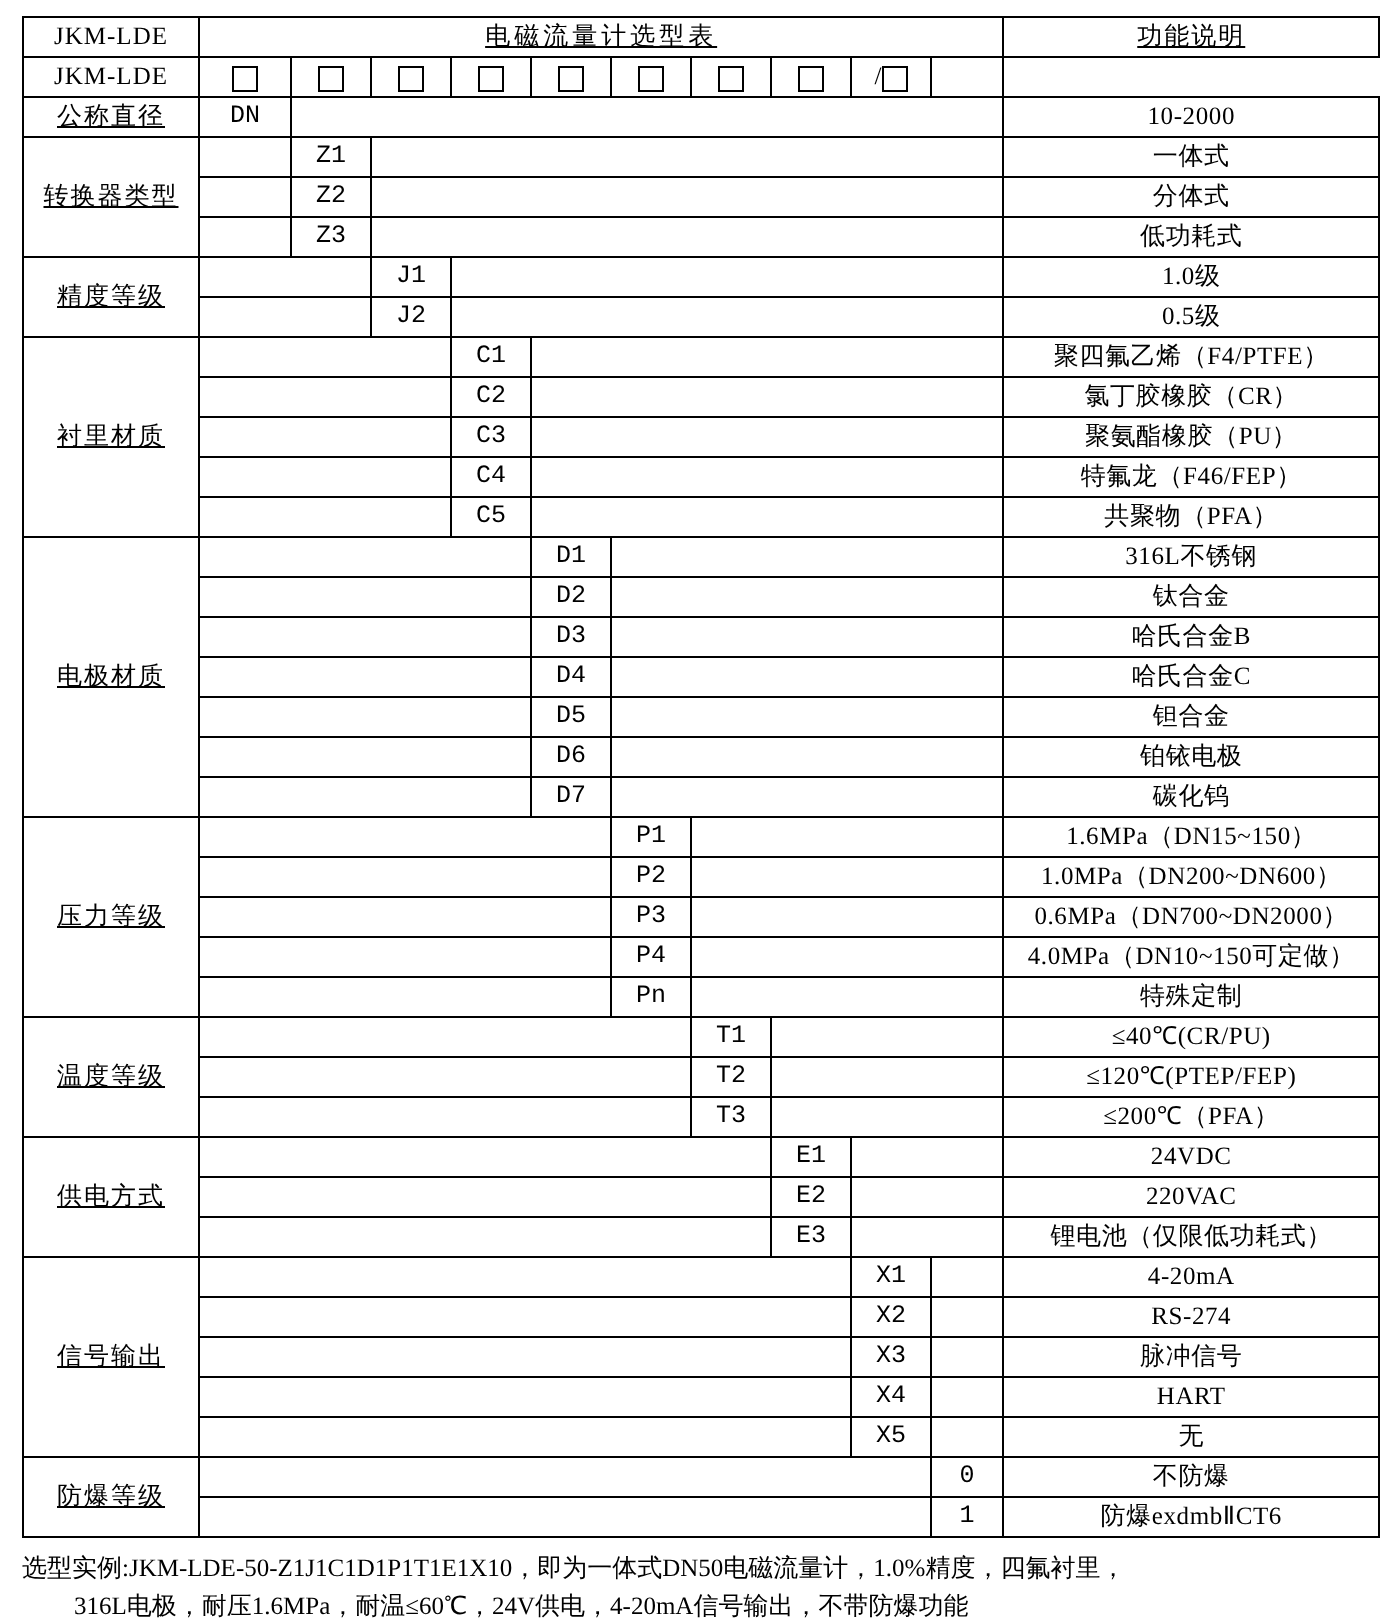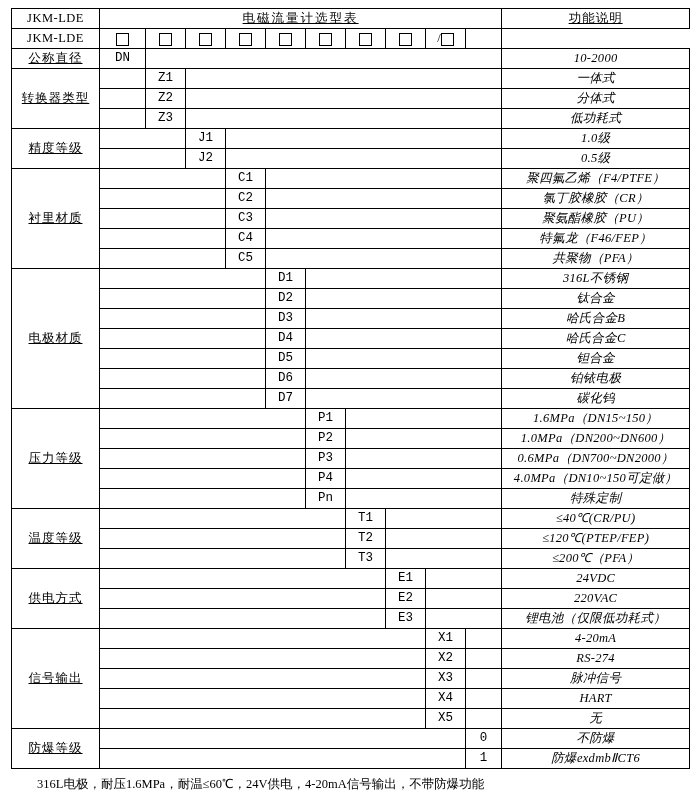--- a/index.html
+++ b/index.html
@@ -45,21 +45,20 @@
     font-size:13px;
     letter-spacing:0.5px;
   }
   td.code{
     font-size:12.5px;
     font-family:Liberation Mono, monospace;
   }
   td.desc{
     font-size:12.5px;
     letter-spacing:0.3px;
-    font-style:italic;
   }
   .chkbox{
     display:inline-block;
     width:11px;height:11px;
     border:1px solid #000;
     vertical-align:middle;
   }
   .slashcell{
     font-size:12px;
   }
@@ -349,16 +348,17 @@
     </tr>
     <tr>
       <td colspan="9"></td>
       <td class="code">1</td>
       <td class="desc">防爆exdmbⅡCT6</td>
     </tr>
   </tbody>
     </table>
 
   <div class="notes">
+    <div>选型实例:JKM-LDE-50-Z1J1C1D1P1T1E1X10，即为一体式DN50电磁流量计，1.0%精度，四氟衬里，</div>
     <div class="indent">316L电极，耐压1.6MPa，耐温≤60℃，24V供电，4-20mA信号输出，不带防爆功能</div>
 
   </div>
 </div>
 
 </body></html>

